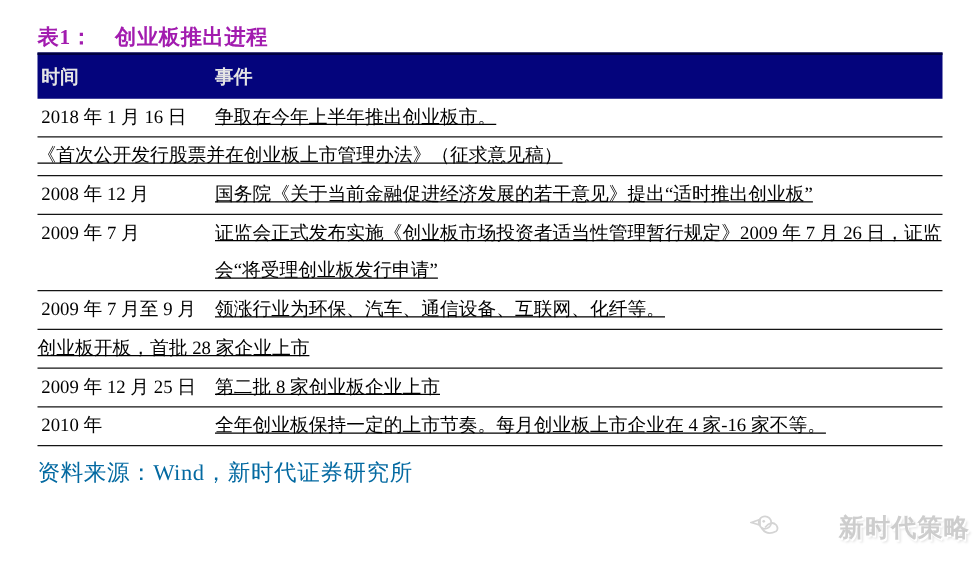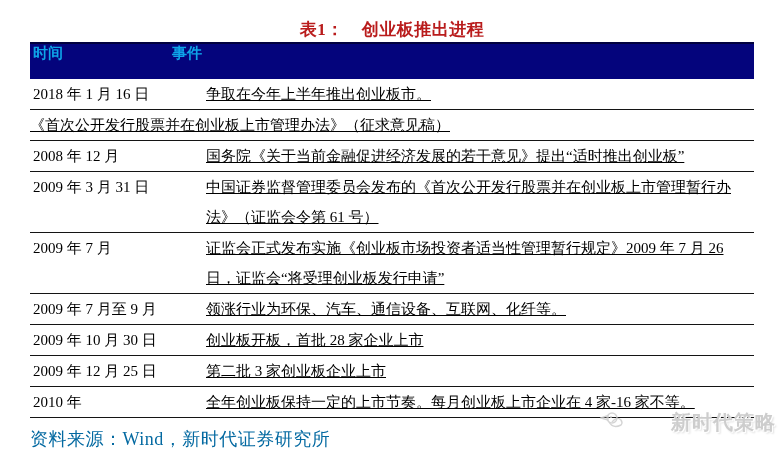--- a/index.html
+++ b/index.html
@@ -16,43 +16,42 @@
     left: 30px; top: 0;
     width: 724px;
     padding-top: 16px;
   }
   .table-title {
     height: 26px;
     display: flex;
     align-items: center;
     font-size: 17px;
     font-weight: bold;
-    color: #b91c1c;
+    color: #a21caf;
     letter-spacing: 0.5px;
-    justify-content: center;
   }
   .table-title .title-prefix { margin-right: 18px; }
   .header-row {
     display: flex;
     height: 37px;
+    align-items: center;
     background: #04047c;
     border-top: 2px solid #01013f;
-    color: #0ea5e9;
+    color: #e5e5e5;
     font-size: 15px;
     font-weight: bold;
   }
   .col-time { width: 142px; flex-shrink: 0; padding-left: 3px; }
   .col-event { flex: 1; }
   .data-row {
     display: flex;
     border-bottom: 1.5px solid #141414;
     font-size: 15px;
     line-height: 30px;
     padding: 0;
-    gap: 34px;
   }
   .cell-time { width: 142px; flex-shrink: 0; padding-left: 3px; white-space: nowrap; }
   .cell-event { flex: 1; text-decoration: underline; }
   .source-row {
     padding-top: 9px;
     font-size: 18px;
     letter-spacing: 0.5px;
     color: #0369a1;
   }
   .watermark {
@@ -93,38 +92,33 @@
     <div class="cell-event">争取在今年上半年推出创业板市。</div>
   </div>
   <div class="data-row">
     <div class="cell-event">《首次公开发行股票并在创业板上市管理办法》（征求意见稿）</div>
   </div>
   <div class="data-row">
     <div class="cell-time">2008 年 12 月</div>
     <div class="cell-event">国务院《关于当前金融促进经济发展的若干意见》提出“适时推出创业板”</div>
   </div>
   <div class="data-row">
-    <div class="cell-time">2009 年 3 月 31 日</div>
-    <div class="cell-event">中国证券监督管理委员会发布的《首次公开发行股票并在创业板上市管理暂行办法》（证监会令第 61 号）</div>
-  </div>
-  <div class="data-row">
     <div class="cell-time">2009 年 7 月</div>
     <div class="cell-event">证监会正式发布实施《创业板市场投资者适当性管理暂行规定》2009 年 7 月 26 日，证监会“将受理创业板发行申请”</div>
   </div>
   <div class="data-row">
     <div class="cell-time">2009 年 7 月至 9 月</div>
     <div class="cell-event">领涨行业为环保、汽车、通信设备、互联网、化纤等。</div>
   </div>
   <div class="data-row">
-    <div class="cell-time">2009 年 10 月 30 日</div>
     <div class="cell-event">创业板开板，首批 28 家企业上市</div>
   </div>
   <div class="data-row">
     <div class="cell-time">2009 年 12 月 25 日</div>
-    <div class="cell-event">第二批 3 家创业板企业上市</div>
+    <div class="cell-event">第二批 8 家创业板企业上市</div>
   </div>
   <div class="data-row">
     <div class="cell-time">2010 年</div>
     <div class="cell-event">全年创业板保持一定的上市节奏。每月创业板上市企业在 4 家-16 家不等。</div>
   </div>
 
   <div class="source-row">资料来源：Wind，新时代证券研究所</div>
 
 </div>
 

